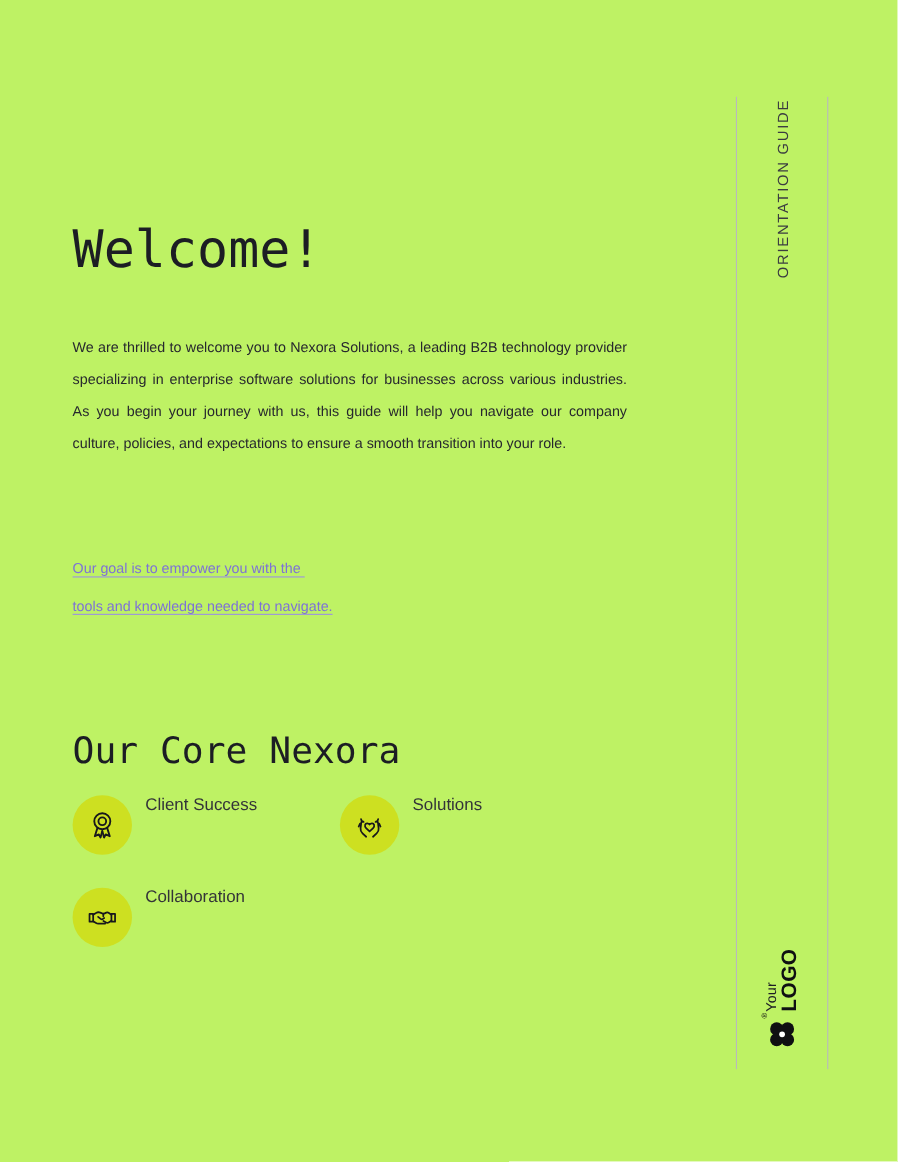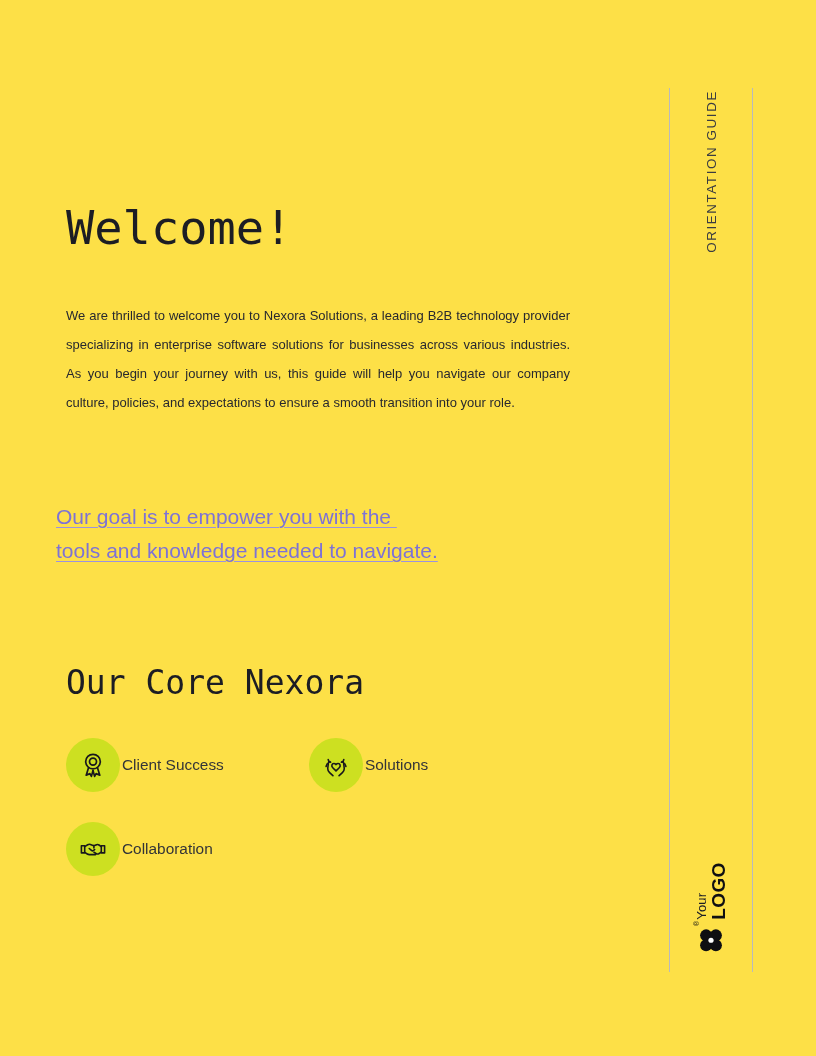--- a/index.html
+++ b/index.html
@@ -12,21 +12,21 @@
     height: 1056px;
     position: relative;
     font-family: "Liberation Sans", sans-serif;
     overflow: hidden;
     color: #1c1d24;
   }
 
   .page {
     position: absolute;
     inset: 0;
-    background: #fde047;
+    background: #bef264;
   }
 
   .page-title {
     position: absolute;
     left: 66px;
     top: 172px;
     font-family: "DejaVu Sans Mono", "Liberation Mono", monospace;
     font-size: 47px;
     line-height: 1.08;
     font-weight: 400;
@@ -43,25 +43,25 @@
     font-family: "Liberation Sans", sans-serif;
     font-size: 13px;
     line-height: 29px;
     text-align: justify;
     text-justify: inter-word;
     color: #27282e;
   }
 
   .highlight-block {
     position: absolute;
-    left: 56px;
+    left: 66px;
     top: 500px;
     width: 470px;
     font-family: "Liberation Sans", sans-serif;
-    font-size: 21px;
+    font-size: 13px;
     line-height: 34px;
     color: #7d72d6;
   }
   .highlight-line {
     display: block;
     text-decoration: underline;
     text-decoration-color: #9b92e0;
     text-underline-offset: 3px;
     text-decoration-thickness: 1.4px;
     white-space: pre;
@@ -84,22 +84,22 @@
     position: absolute;
     left: 66px;
     top: 723px;
     width: 500px;
     display: grid;
     grid-template-columns: 243px 243px;
     grid-template-rows: 84px 84px;
   }
   .value-item {
     display: flex;
-    align-items: center;
-    gap: 2px;
+    align-items: flex-start;
+    gap: 12px;
   }
   .value-badge {
     width: 54px;
     height: 54px;
     min-width: 54px;
     border-radius: 50%;
     background: #cde021;
     display: flex;
     align-items: center;
     justify-content: center;

